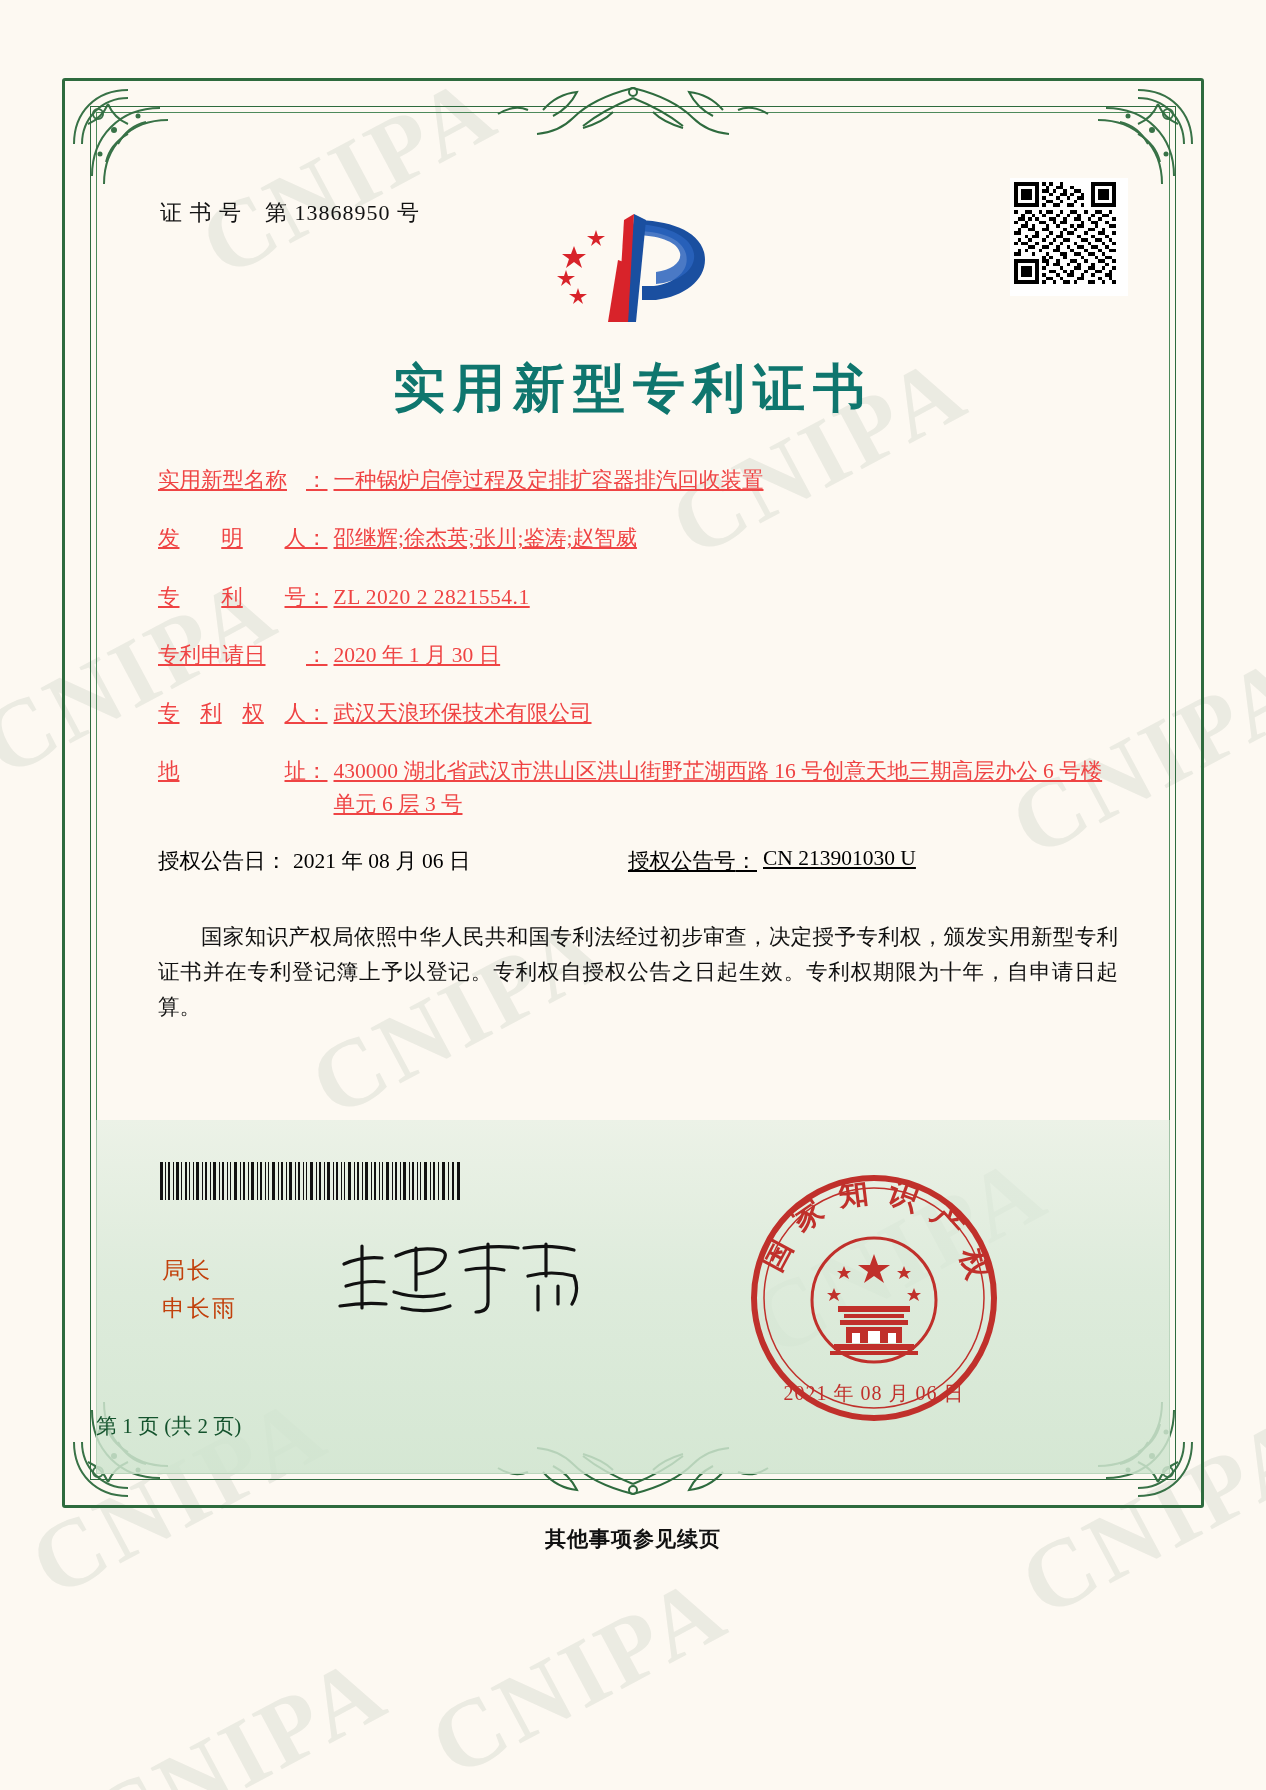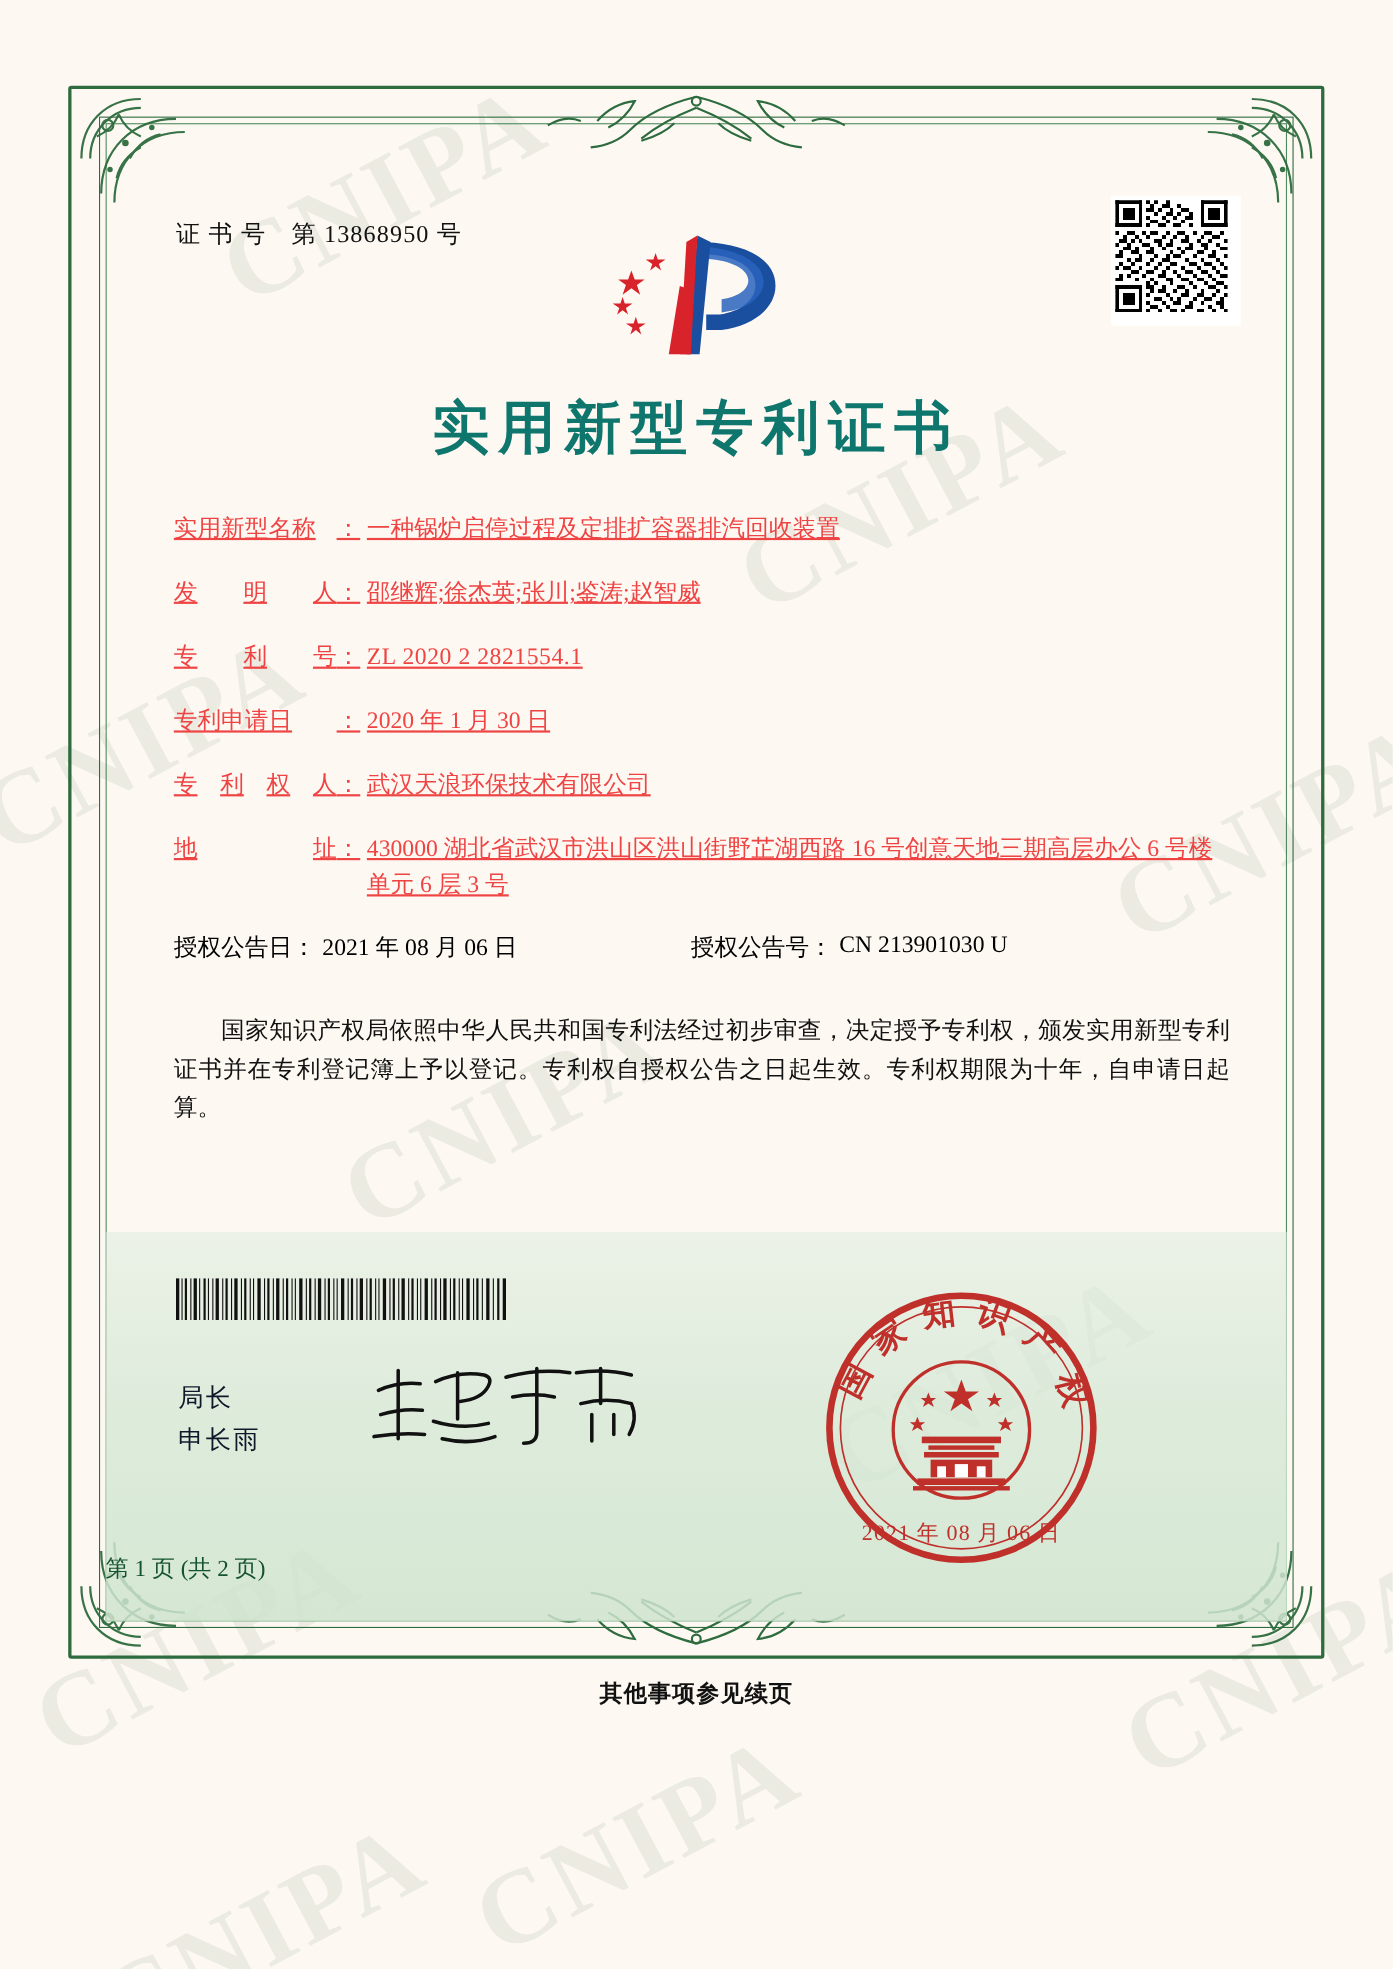--- a/index.html
+++ b/index.html
@@ -188,21 +188,21 @@
     letter-spacing: 0.5px;
   }
 
   .row-split {
     display: flex;
     align-items: flex-end;
     font-size: 21.5px;
     margin-bottom: 26px;
   }
   .split-left { display: flex; flex: 0 0 470px; }
-  .split-right { display: flex; flex: 1 1 auto; }
+  .split-right { display: flex; flex: 1 1 auto; text-decoration: underline; }
   .sr-label { white-space: nowrap; }
 
   .paragraphs {
     position: absolute;
     left: 62px;
     right: 52px;
     top: 792px;
     font-size: 21.5px;
     line-height: 1.62;
     color: #111;
@@ -230,21 +230,21 @@
     height: 38px;
     width: 300px;
   }
 
   .director {
     position: absolute;
     left: 66px;
     top: 1140px;
     font-size: 23px;
     line-height: 1.65;
-    color: #0f172a;
+    color: #c2410c;
     letter-spacing: 2px;
   }
 
   .signature {
     position: absolute;
     left: 236px;
     top: 1118px;
     width: 260px;
     height: 90px;
   }

